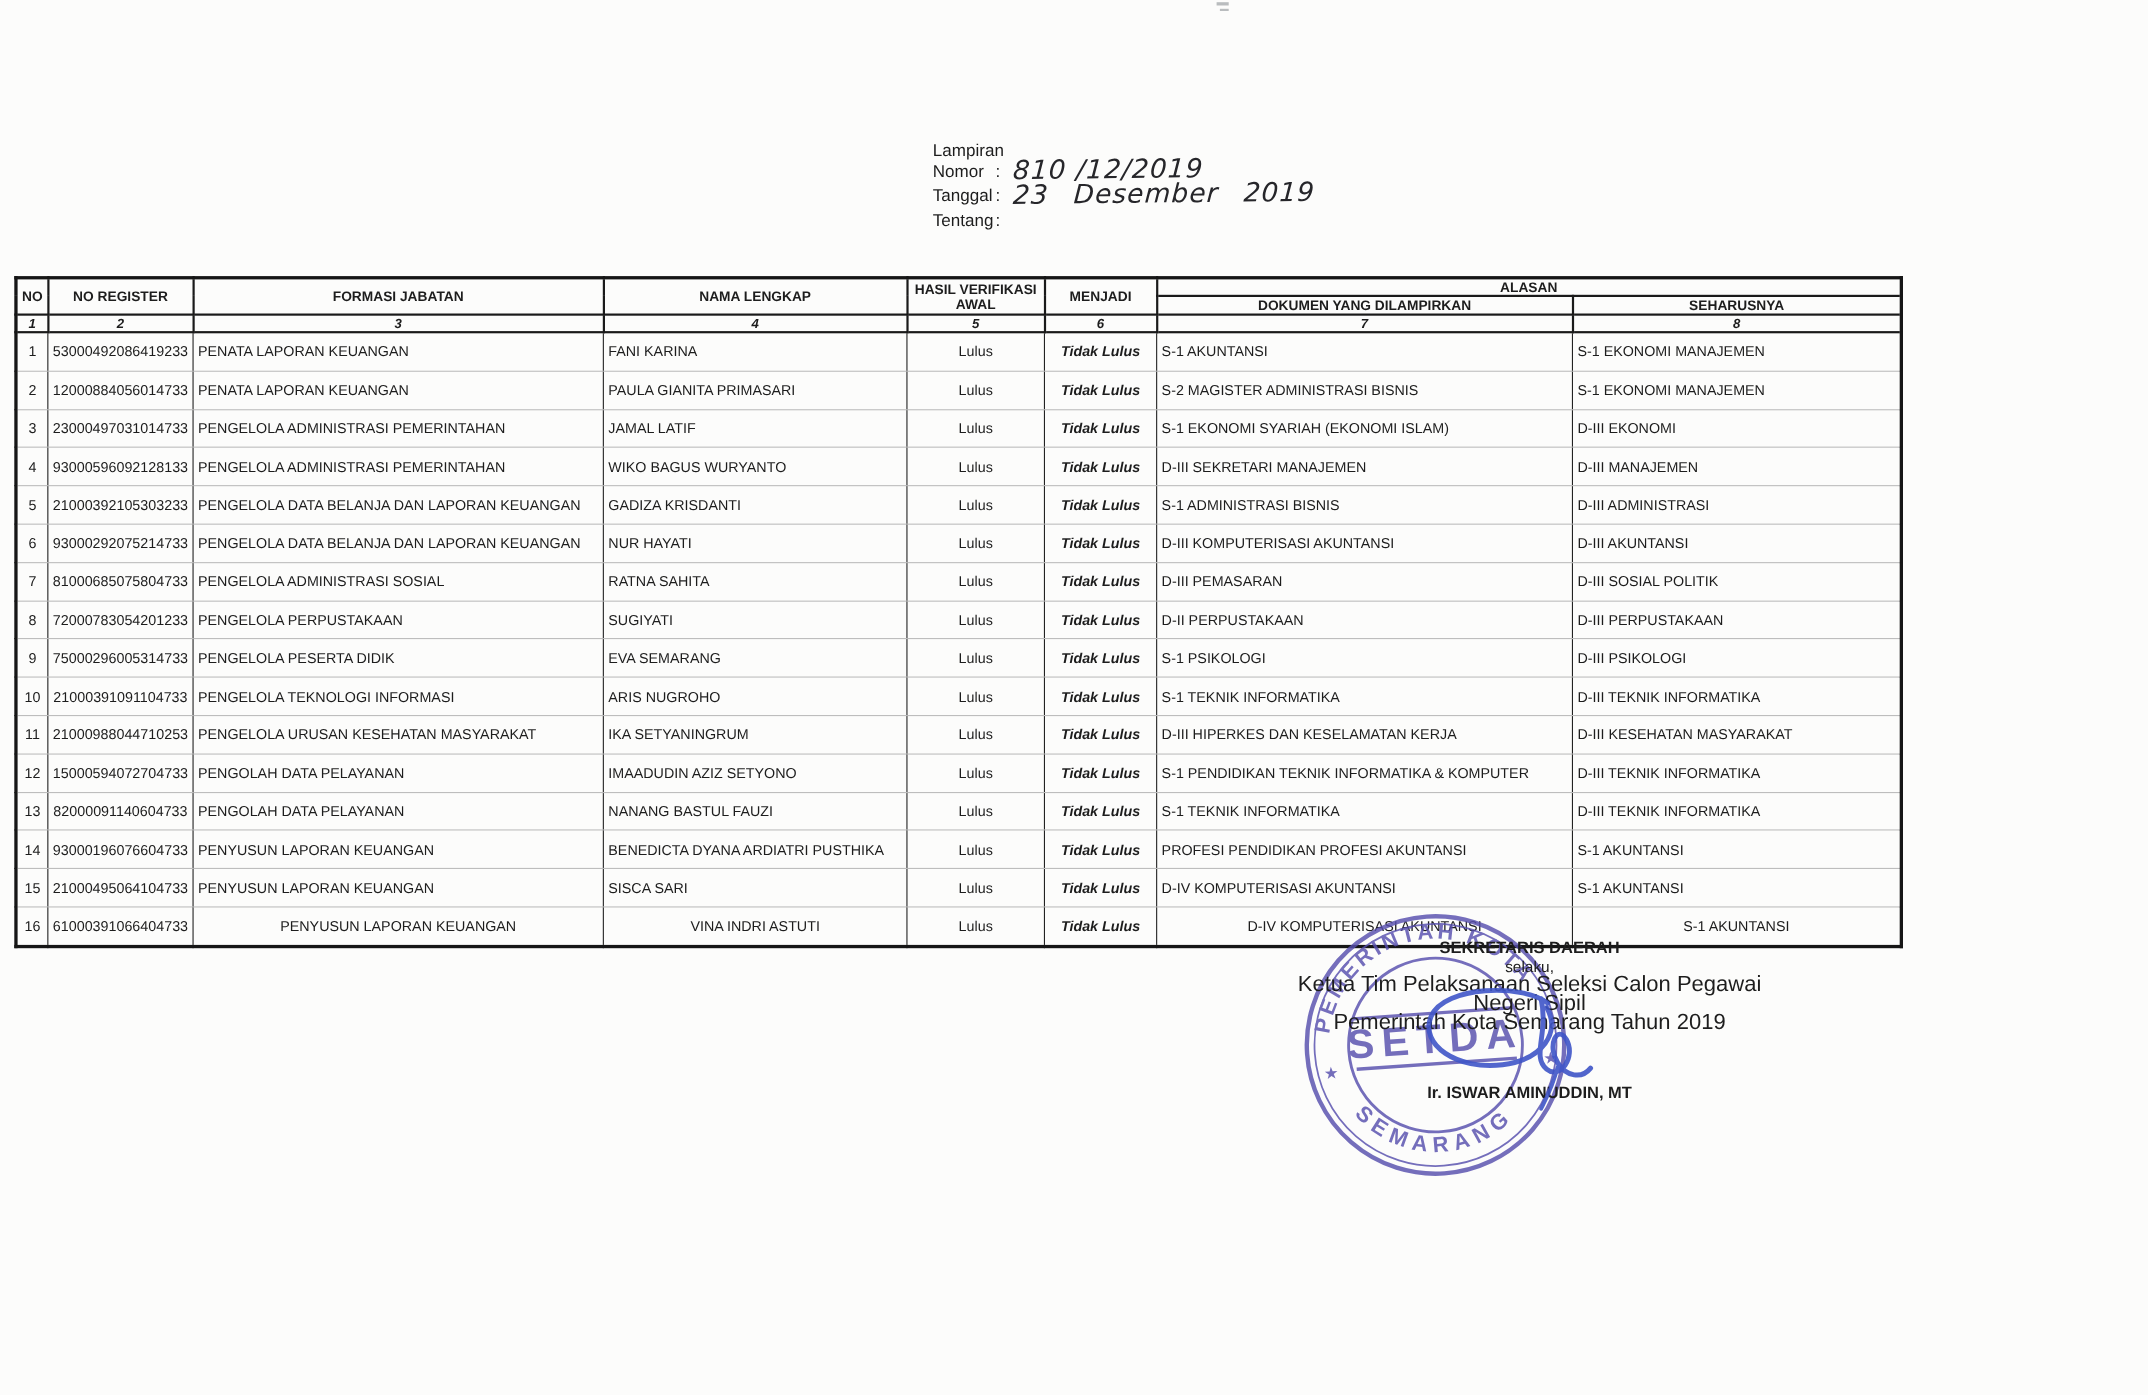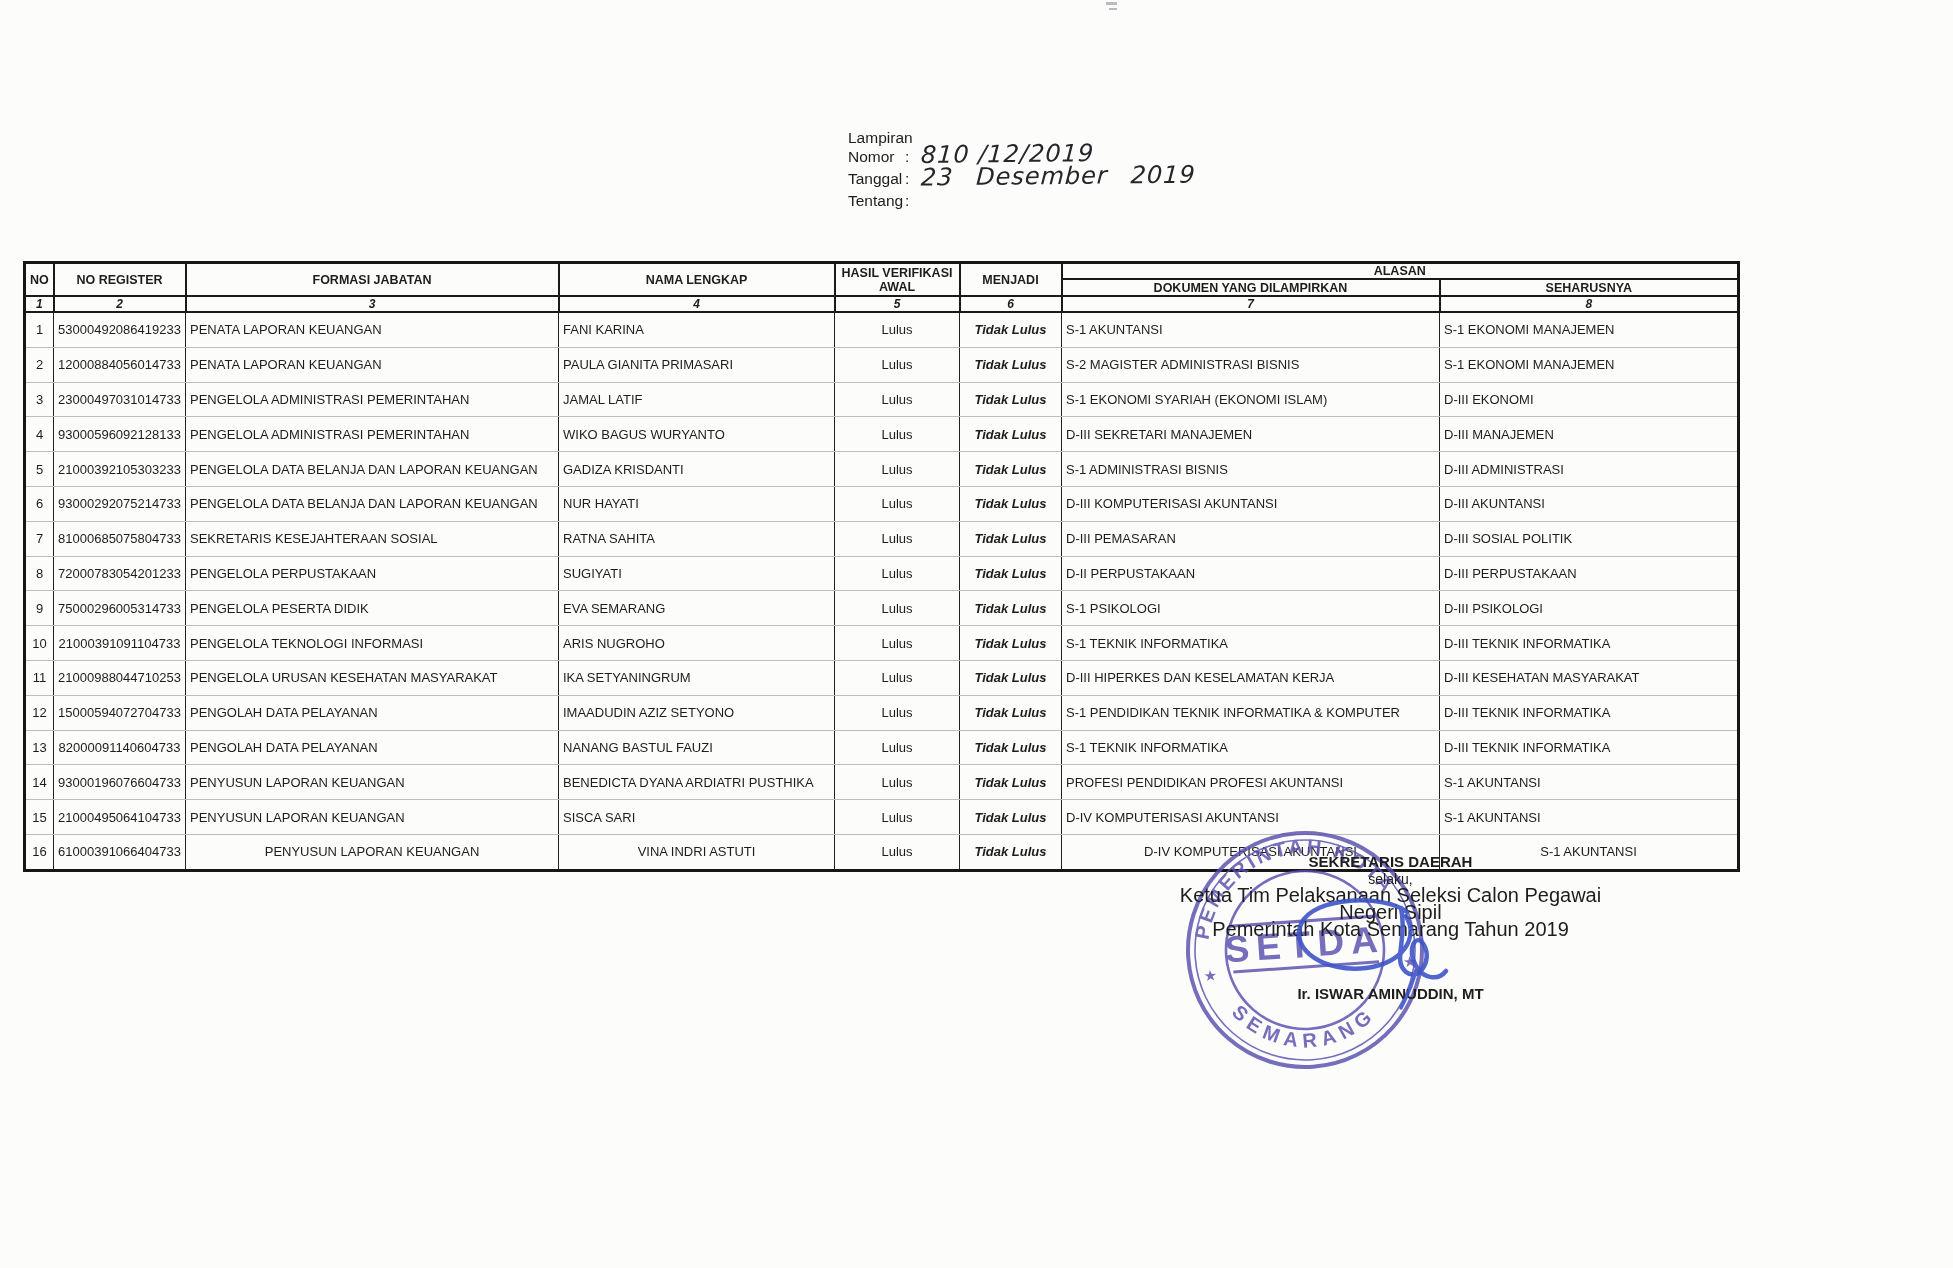--- a/index.html
+++ b/index.html
@@ -27,25 +27,24 @@
     transform:skewX(-4deg) rotate(-0.6deg);
     position:relative;top:-4px;margin-left:6px;
     color:#26262a;letter-spacing:1px;white-space:nowrap;
   }
   .hw2{word-spacing:14px;}
   .tentang-wrap{display:inline-block;max-width:520px;}
   .tentang-l2{margin-left:0px;}
 
   
   .doc-table{
-    position:absolute;left:23px;top:251px;
+    position:absolute;left:13px;top:251px;
     border-collapse:collapse;table-layout:fixed;
     width:1714px;height:588px;
     font-size:13px;
-    margin-top:10px;
   }
   .doc-table th,.doc-table td{
     overflow:hidden;white-space:nowrap;
     vertical-align:middle;padding:0 4px;
   }
   
   .doc-table{border:3px solid #161616;}
   .doc-table thead th,.doc-table thead td{border:2px solid #1a1a1a;}
   .doc-table thead{font-weight:bold;text-align:center;}
   .h1{height:15px;font-size:12.5px;line-height:1.12;}
@@ -196,21 +195,21 @@
         <td class="l">PENGELOLA DATA BELANJA DAN LAPORAN KEUANGAN</td>
         <td class="l">NUR HAYATI</td>
         <td class="c">Lulus</td>
         <td class="c bi">Tidak Lulus</td>
         <td class="l">D-III KOMPUTERISASI AKUNTANSI</td>
         <td class="l">D-III AKUNTANSI</td>
       </tr>
       <tr>
         <td class="c">7</td>
         <td class="c">81000685075804733</td>
-        <td class="l">SEKRETARIS KESEJAHTERAAN SOSIAL</td>
+        <td class="l">PENGELOLA ADMINISTRASI SOSIAL</td>
         <td class="l">RATNA SAHITA</td>
         <td class="c">Lulus</td>
         <td class="c bi">Tidak Lulus</td>
         <td class="l">D-III PEMASARAN</td>
         <td class="l">D-III SOSIAL POLITIK</td>
       </tr>
       <tr>
         <td class="c">8</td>
         <td class="c">72000783054201233</td>
         <td class="l">PENGELOLA PERPUSTAKAAN</td>

